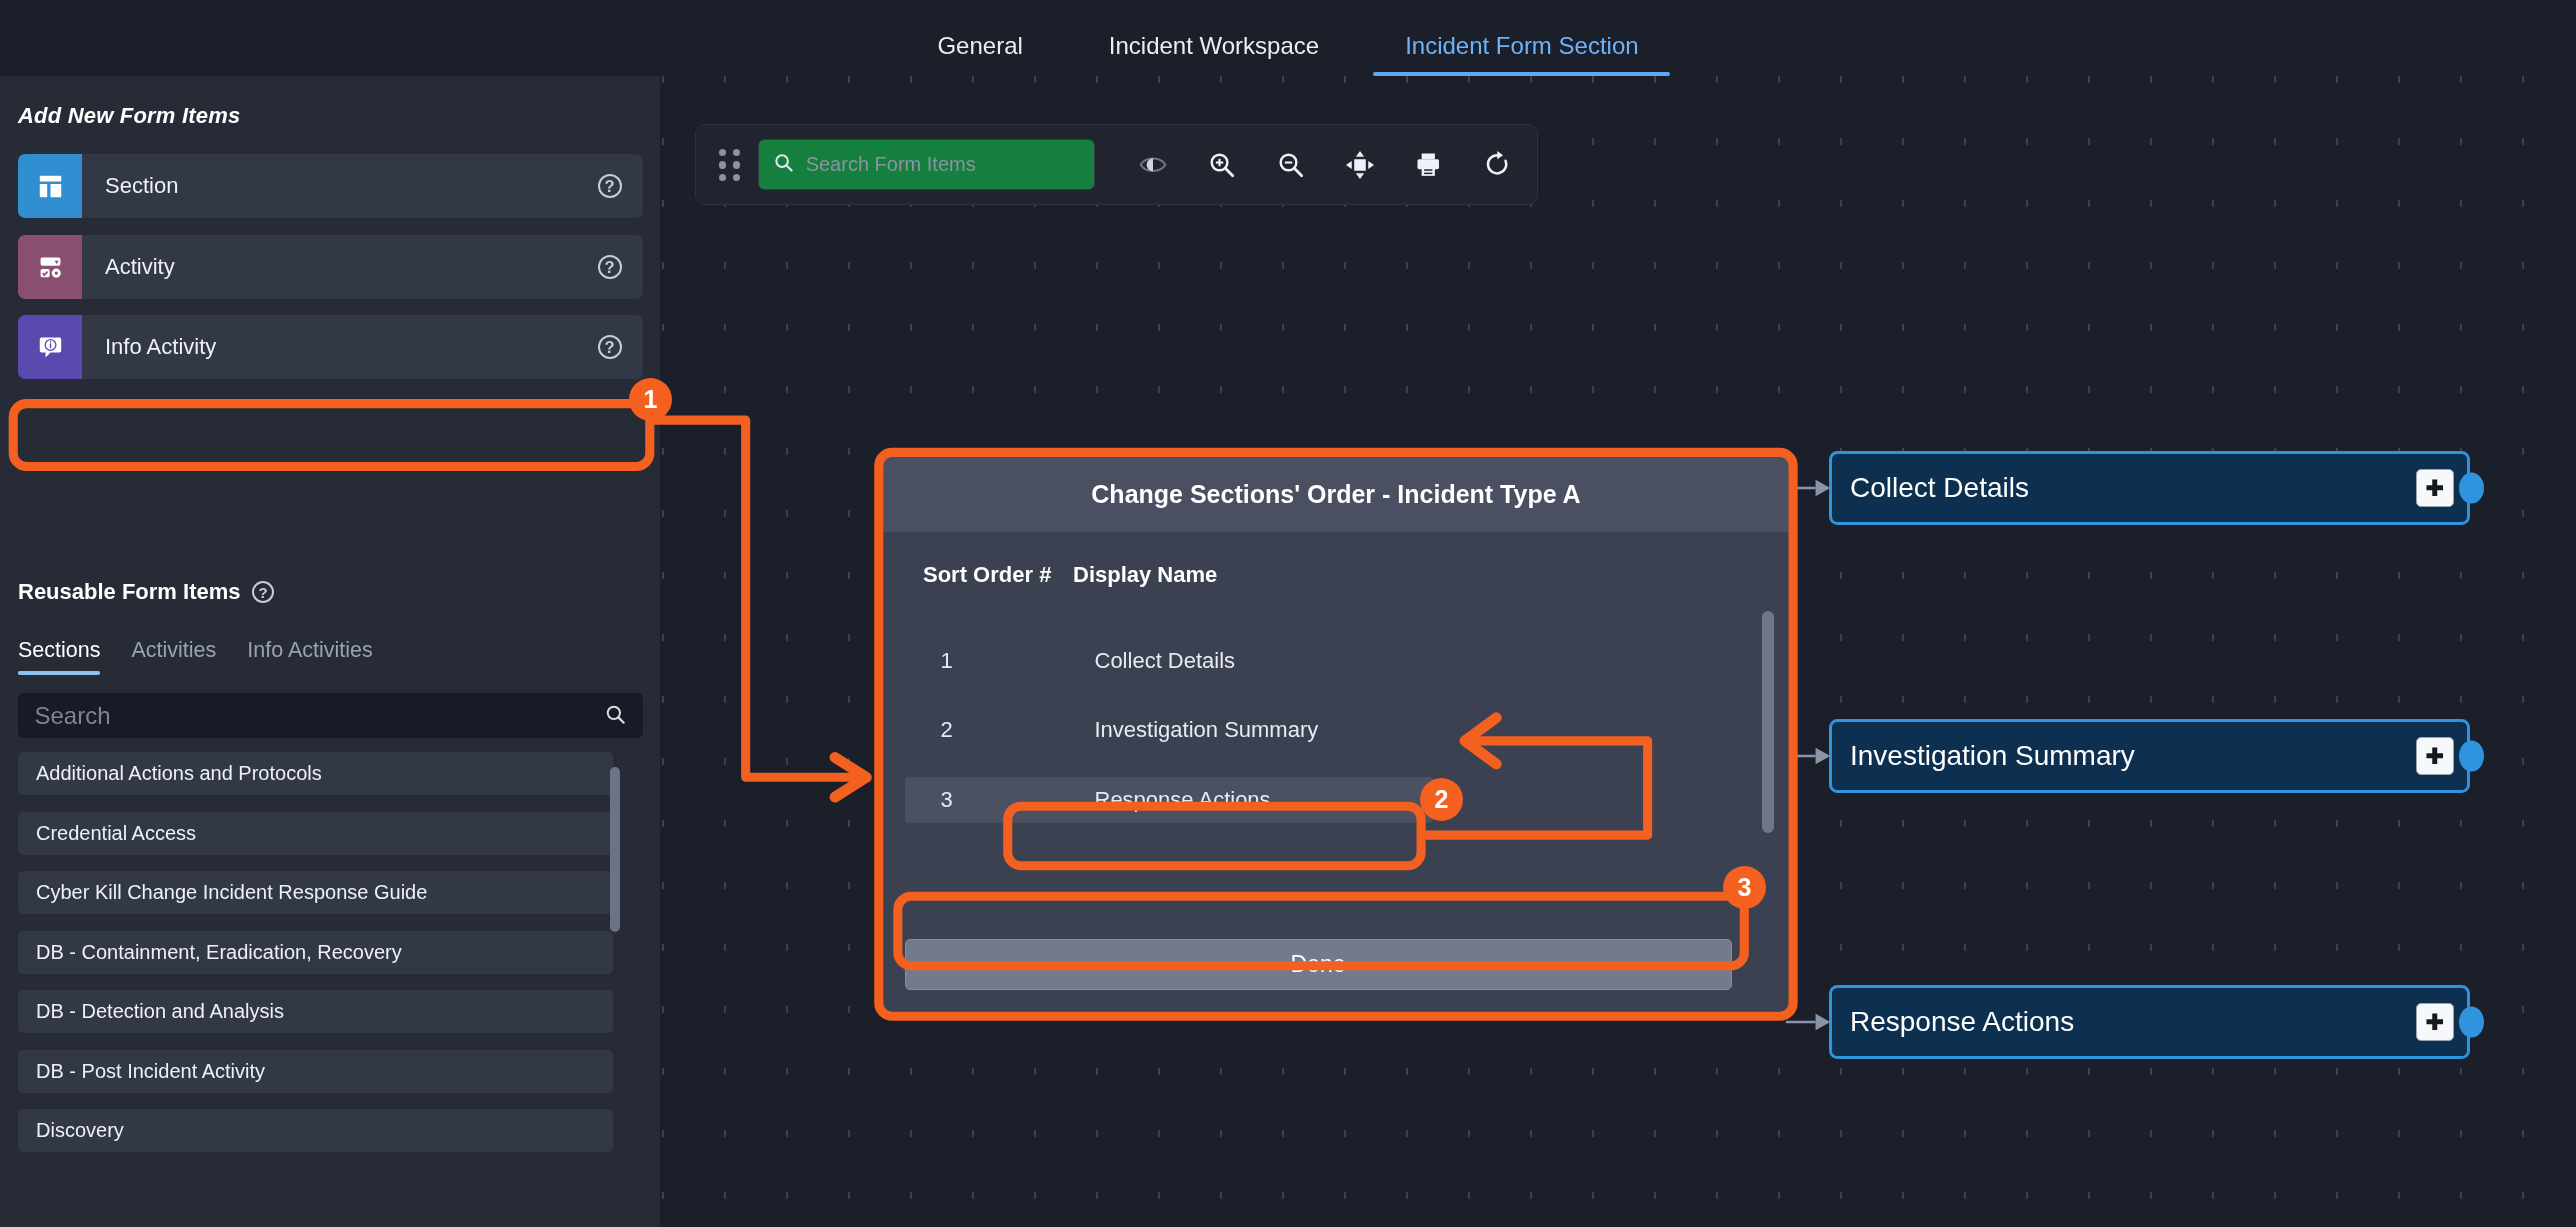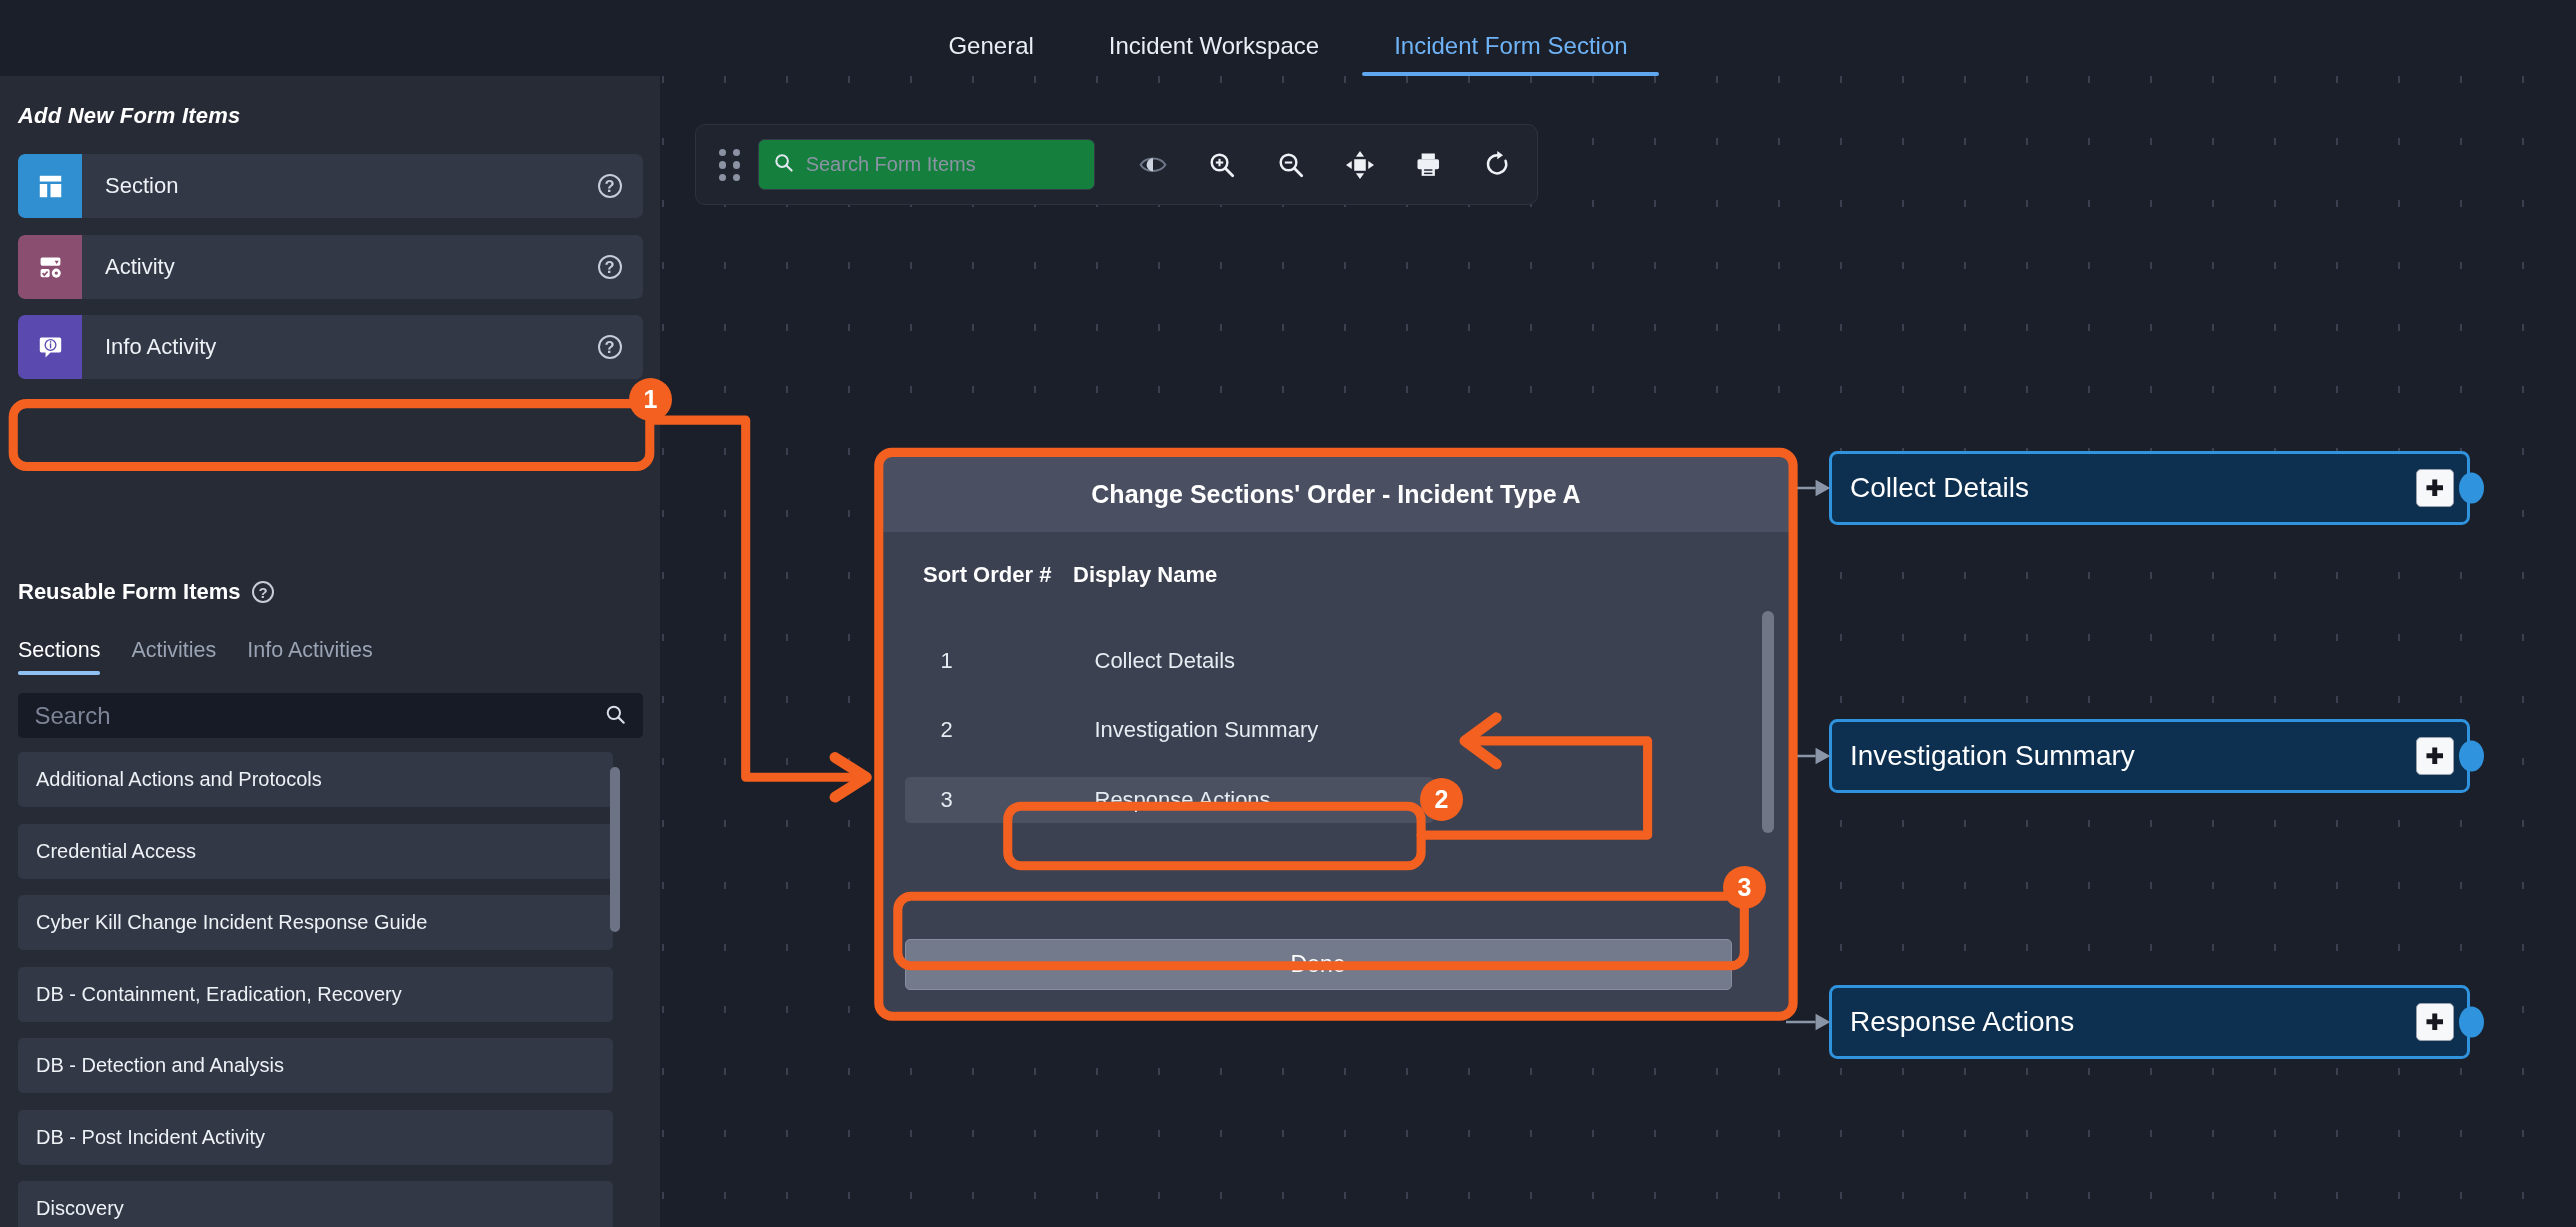--- a/index.html
+++ b/index.html
@@ -11,21 +11,21 @@
     overflow: hidden;
   }
   #root { position: relative; width: 2576px; height: 1228px; background:#1b1f2a; }
 
   
   .topbar {
     position: absolute; left: 0; top: 0; width: 2576px; height: 76px;
     background: #1b1f2a;
     display: flex; align-items: flex-end; justify-content: center;
   }
-  .tabs { display: flex; align-items: flex-end; height: 76px; gap: 5px; }
+  .tabs { display: flex; align-items: flex-end; height: 76px; gap: 16px; }
   .tab {
     position: relative;
     padding: 0 35px 18px 35px;
     font-size: 24px; color: #e9edf4; line-height: 1;
     cursor: pointer; white-space: nowrap;
   }
   .tab.active { color: #6fb3f7; }
   .tab.active::after {
     content:""; position:absolute; left: 3.3px; right: 3.3px; bottom: 0;
     height: 4.1px; background: #5fa8f0; border-radius: 2.5px;
@@ -98,21 +98,21 @@
     padding: 0 16.5px;
   }
   .search-box input {
     flex: 1; background: transparent; border: none; outline: none;
     color: #dfe4ec; font-size: 24px; font-family: "Liberation Sans", sans-serif;
   }
   .search-box input::placeholder { color: #7c8496; }
 
   .reuse-list { position:absolute; left: 18px; top: 676px; width: 625px; height: 496px; }
   .reuse-item {
-    height: 55px; margin-bottom: 16.5px; width: 595px;
+    height: 43px; margin-bottom: 16.5px; width: 595px;
     background: #323846; border-radius: 5px;
     display:flex; align-items:center; padding-left: 18px;
     font-size: 20px; color:#eef1f6; cursor:pointer;
   }
   .reuse-scroll {
     position:absolute; right: 23px; top: 15px; width: 10px; height: 165px;
     background:#6b7384; border-radius: 5px;
   }
 
   

